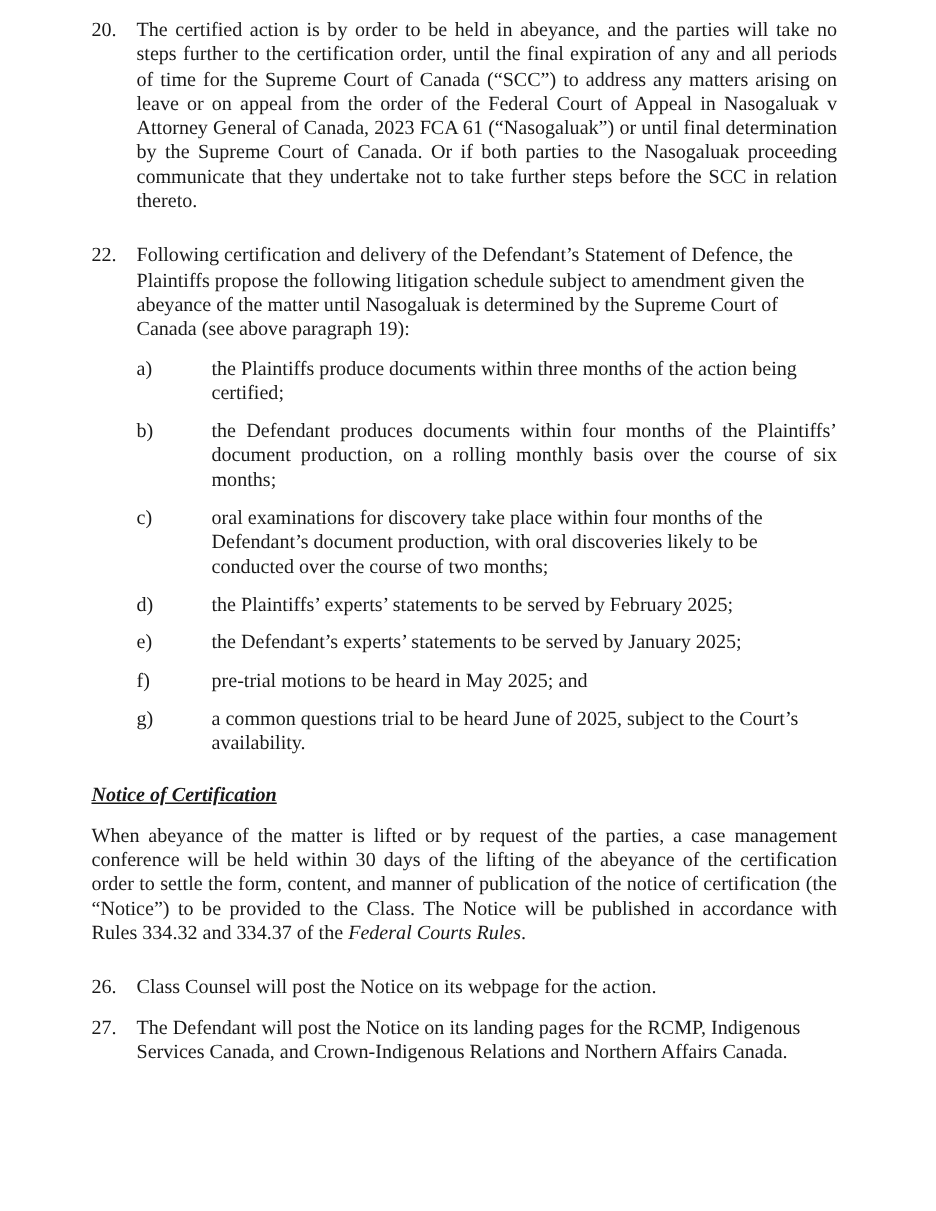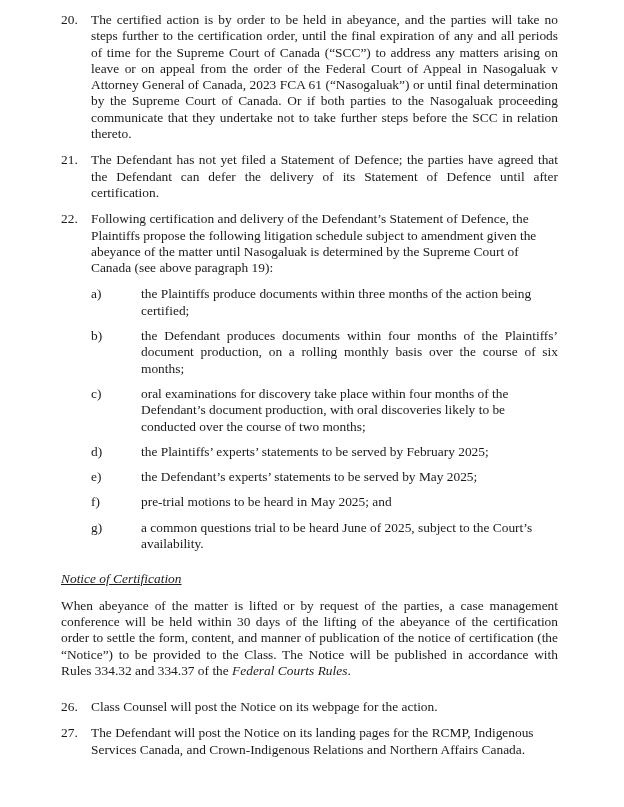--- a/index.html
+++ b/index.html
@@ -11,40 +11,36 @@
     line-height: 16.3px;
   }
   .page { position: relative; width: 609px; height: 807px; padding-top: 12px; box-sizing: border-box; }
   .para { position: relative; margin-left: 61px; width: 497px; display: flex; }
   .para .num { width: 30px; flex: none; }
   .para .txt { flex: 1; }
   .just { text-align: justify; }
   .sub { position: relative; margin-left: 91px; width: 467px; display: flex; }
   .sub .letter { width: 29px; flex: none; }
   .sub .txt { flex: 1; margin-left: 21px; }
-  .heading { margin-left: 61px; font-weight: normal; font-style: italic; text-decoration: underline; }
+  .heading { margin-left: 61px; font-weight: bold; font-style: italic; text-decoration: underline; }
   .gap-big { height: 10px; }
   .gap-sub { height: 9px; }
   em { font-style: italic; }
 </style>
 </head>
 <body>
 
 <div class="page">
 
   <div class="para">
     <span class="num">20.</span>
     <span class="txt just">The certified action is by order to be held in abeyance, and the parties will take no steps further to the certification order, until the final expiration of any and all periods of time for the Supreme Court of Canada (“SCC”) to address any matters arising on leave or on appeal from the order of the Federal Court of Appeal in Nasogaluak v Attorney General of Canada, 2023 FCA 61 (“Nasogaluak”) or until final determination by the Supreme Court of Canada. Or if both parties to the Nasogaluak proceeding communicate that they undertake not to take further steps before the SCC in relation thereto.</span>
   </div>
   <div class="gap-big"></div>
 
-  <div class="para">
-    <span class="num">21.</span>
-    <span class="txt just">The Defendant has not yet filed a Statement of Defence; the parties have agreed that the Defendant can defer the delivery of its Statement of Defence until after certification.</span>
-  </div>
   <div class="gap-big"></div>
 
   <div class="para">
     <span class="num">22.</span>
     <span class="txt">Following certification and delivery of the Defendant’s Statement of Defence, the Plaintiffs propose the following litigation schedule subject to amendment given the abeyance of the matter until Nasogaluak is determined by the Supreme Court of Canada (see above paragraph 19):</span>
   </div>
   <div class="gap-big"></div>
 
   <div class="sub">
     <span class="letter">a)</span>
@@ -61,21 +57,21 @@
     <span class="txt">oral examinations for discovery take place within four months of the Defendant’s document production, with oral discoveries likely to be conducted over the course of two months;</span>
   </div>
   <div class="gap-sub"></div>
   <div class="sub">
     <span class="letter">d)</span>
     <span class="txt">the Plaintiffs’ experts’ statements to be served by February 2025;</span>
   </div>
   <div class="gap-sub"></div>
   <div class="sub">
     <span class="letter">e)</span>
-    <span class="txt">the Defendant’s experts’ statements to be served by May 2025;</span>
+    <span class="txt">the Defendant’s experts’ statements to be served by January 2025;</span>
   </div>
   <div class="gap-sub"></div>
   <div class="sub">
     <span class="letter">f)</span>
     <span class="txt">pre-trial motions to be heard in May 2025; and</span>
   </div>
   <div class="gap-sub"></div>
   <div class="sub">
     <span class="letter">g)</span>
     <span class="txt">a common questions trial to be heard June of 2025, subject to the Court’s availability.</span>

